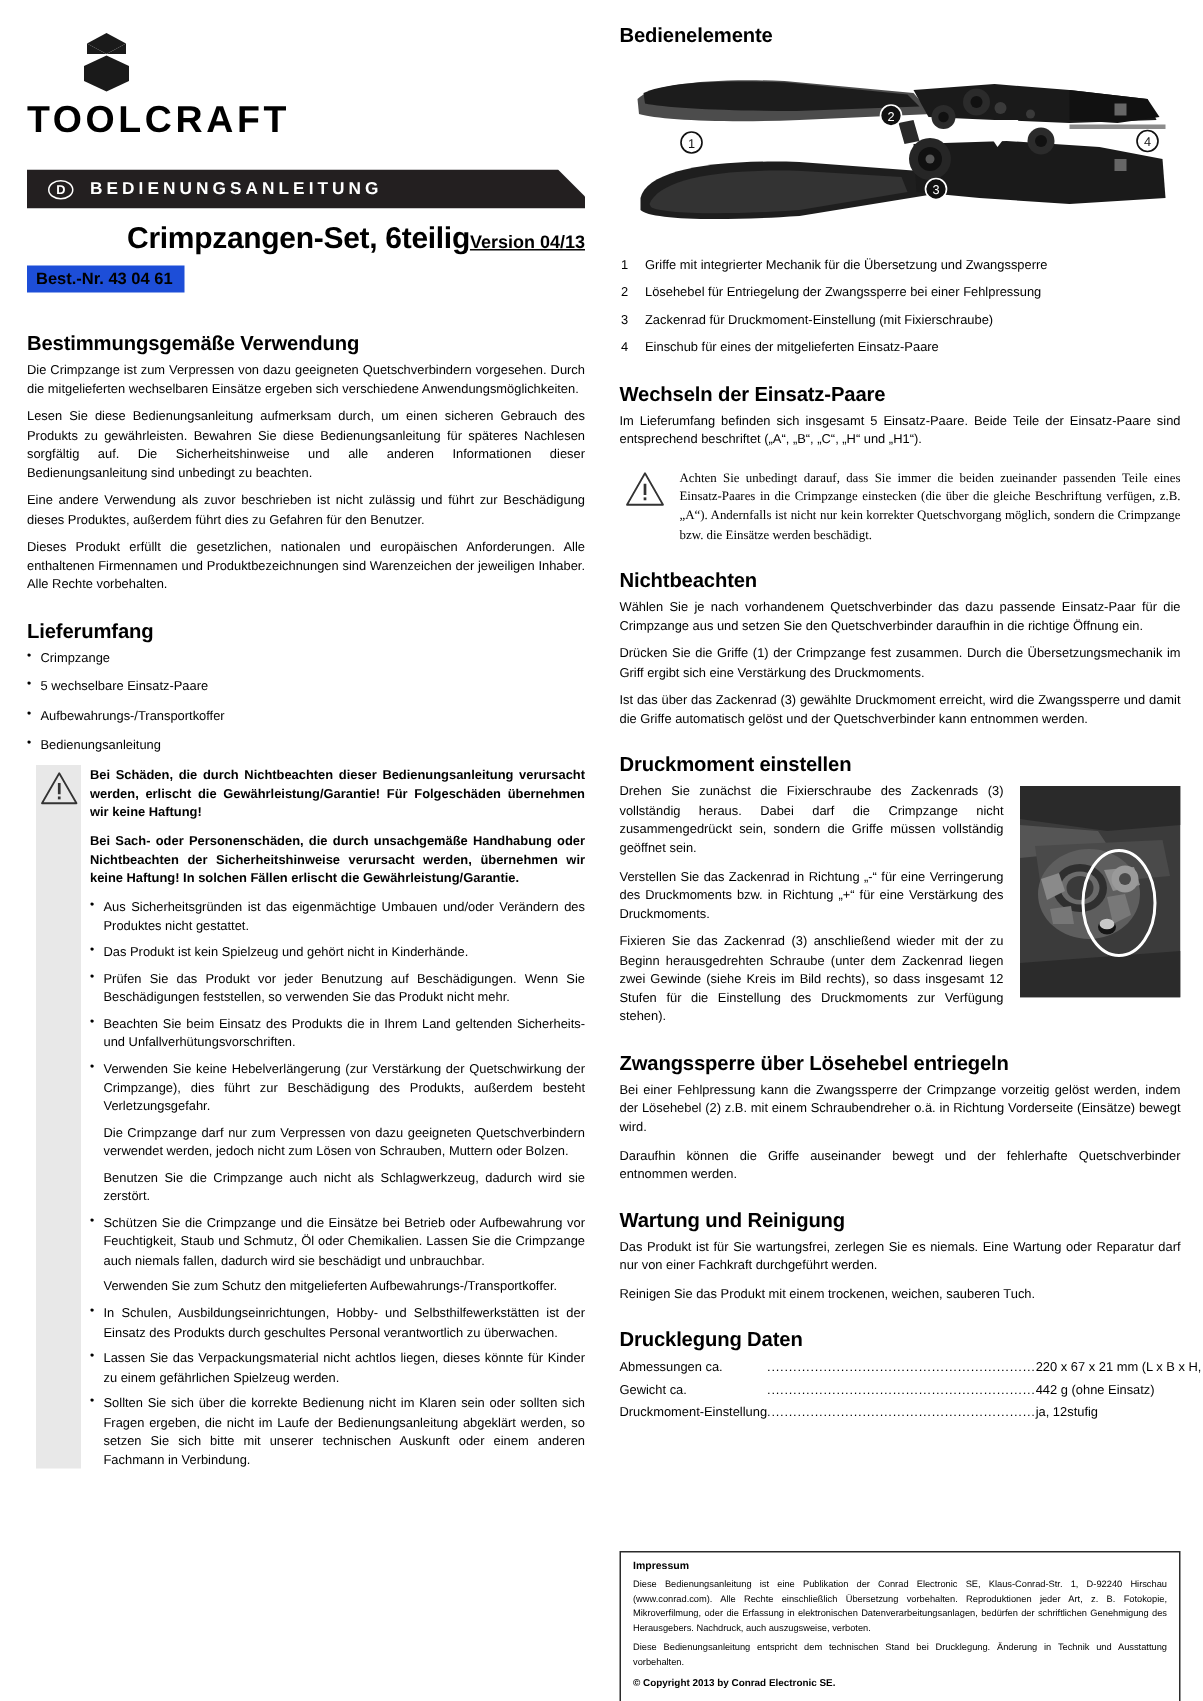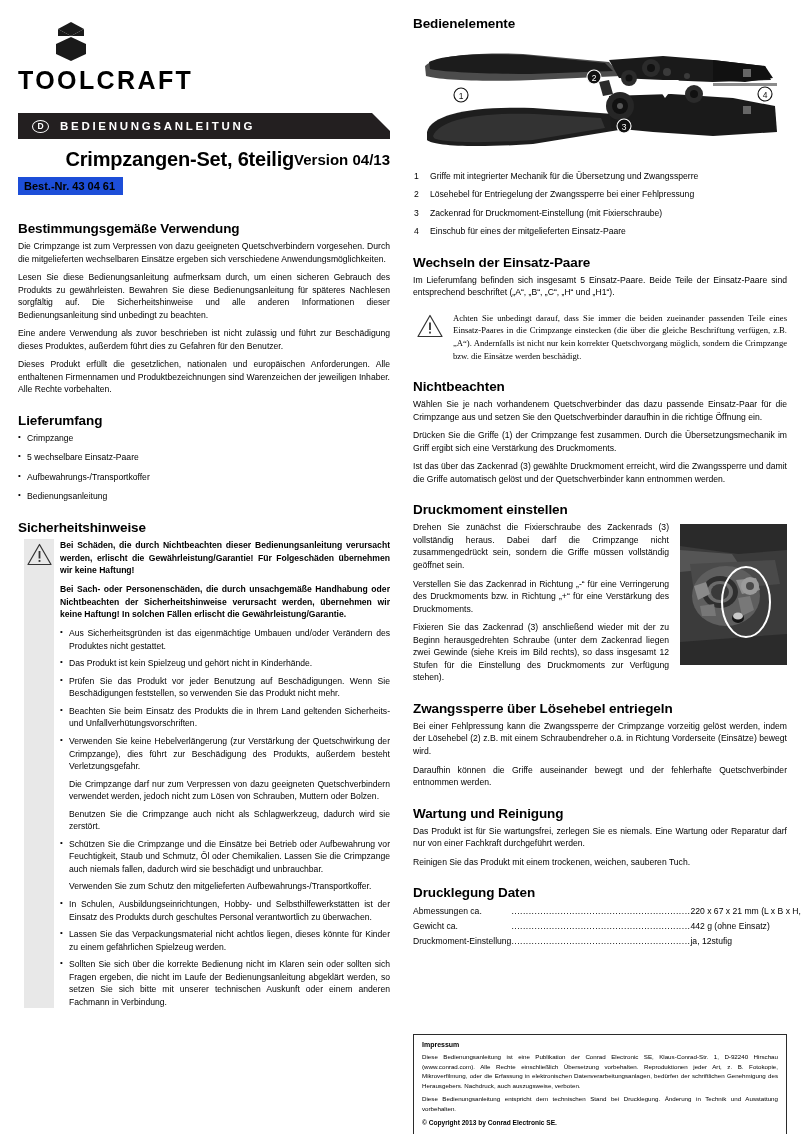--- a/index.html
+++ b/index.html
@@ -60,21 +60,21 @@
   .banner-text {
     font-size: 11.5px; font-weight: bold; letter-spacing: 2.7px;
   }
 
   
   .title-row {
     display: flex; align-items: flex-end; justify-content: flex-end;
     margin-bottom: 5px;
   }
   .doc-title { font-size: 20px; font-weight: bold; letter-spacing: -0.2px; }
-  .doc-version { font-size: 15px; font-weight: bold; padding-bottom: 3px; }
+  .doc-version { font-size: 12px; font-weight: bold; padding-bottom: 3px; text-decoration: underline; }
   .ordernr-box {
     display: inline-block;
     background: #1d4ed8;
     font-size: 11px; font-weight: bold;
     padding: 3px 8px 3px 6px;
     margin-bottom: 26px;
   }
 
   
   h2.sec {
@@ -222,21 +222,20 @@
     
     <h2 class="sec spaced">Lieferumfang</h2>
     <ul class="supply">
       <li>Crimpzange</li>
       <li>5 wechselbare Einsatz-Paare</li>
       <li>Aufbewahrungs-/Transportkoffer</li>
       <li>Bedienungsanleitung</li>
     </ul>
 
     
-    <h2 class="sec spaced">Sicherheitshinweise</h2>
     <div class="safety">
       <div class="safety-rail"></div>
       <svg class="warn-tri" viewBox="0 0 25 23">
         <polygon points="12.5,1.5 24,21.5 1,21.5" fill="none" stroke="#333" stroke-width="1.2" stroke-linejoin="round"></polygon>
         <rect x="11.6" y="8" width="1.8" height="7.5" fill="#333"></rect>
         <rect x="11.6" y="17" width="1.8" height="1.9" fill="#333"></rect>
       </svg>
       <p class="warn-strong">Bei Schäden, die durch Nichtbeachten dieser Bedienungsanleitung verursacht werden, erlischt die Gewährleistung/Garantie! Für Folgeschäden übernehmen wir keine Haftung!</p>
       <p class="warn-strong">Bei Sach- oder Personenschäden, die durch unsachgemäße Handhabung oder Nichtbeachten der Sicherheitshinweise verursacht werden, übernehmen wir keine Haftung! In solchen Fällen erlischt die Gewährleistung/Garantie.</p>
       <ul class="bullets">

